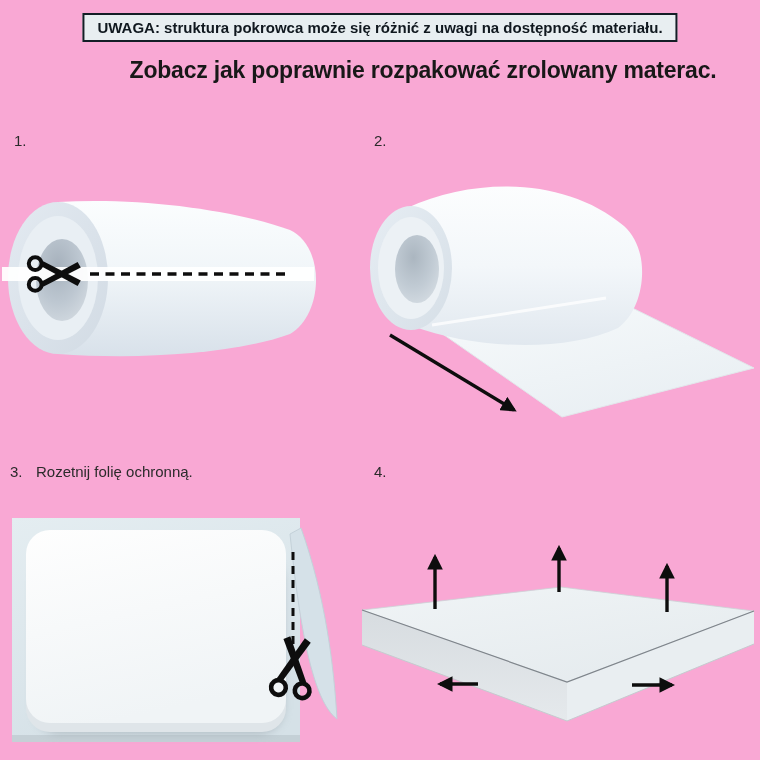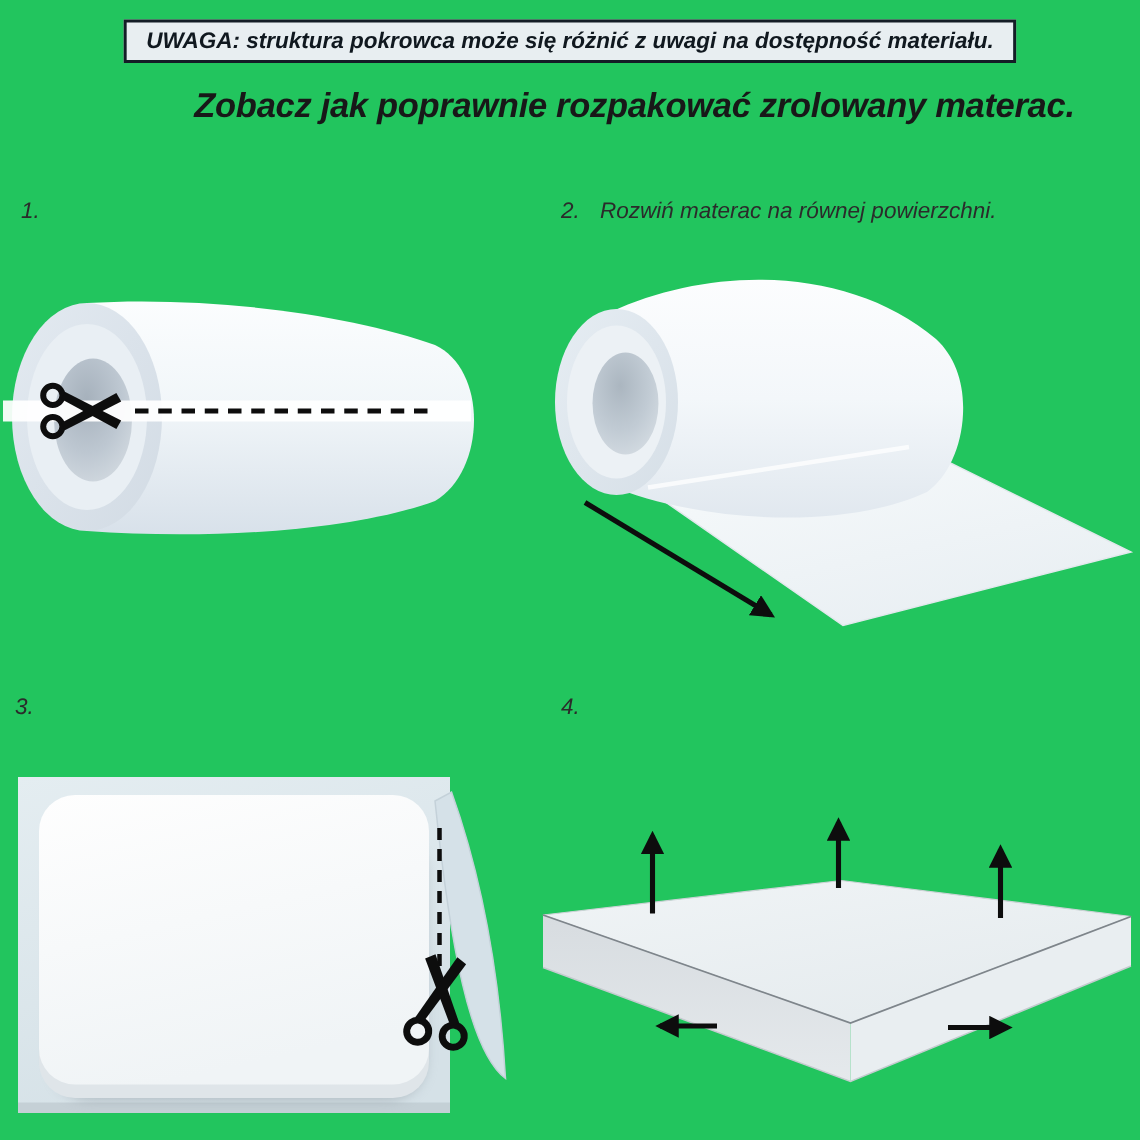--- a/index.html
+++ b/index.html
@@ -1,18 +1,18 @@
 <!DOCTYPE html>
 <html><head>
 <meta charset="utf-8">
 <style>
   html,body{margin:0;padding:0;background:#fff;}
   .canvas{
-    position:relative;width:760px;height:760px;background:#22c55e;
-    font-family:"Liberation Sans", sans-serif;overflow:hidden;font-style:italic;
+    position:relative;width:760px;height:760px;background:#f9a8d4;
+    font-family:"Liberation Sans", sans-serif;overflow:hidden;
   }
   .banner{
     position:absolute;top:13px;left:50%;transform:translateX(-50%);
     background:#e8eef1;border:2.5px solid #141d26;color:#10181f;
     font-size:15px;font-weight:700;padding:4px 13px;white-space:nowrap;
   }
   .heading{
     position:absolute;top:57px;left:0;width:760px;margin:0;text-align:center;
     font-size:23px;font-weight:700;color:#181818;letter-spacing:-0.2px;padding-left:43px;
   }
@@ -38,24 +38,24 @@
 
   <div class="banner">UWAGA: struktura pokrowca może się różnić z uwagi na dostępność materiału.</div>
 
   <h1 class="heading">Zobacz jak poprawnie rozpakować zrolowany materac.</h1>
 
   <div class="step-label" id="step1">
     <span class="num">1.</span>
   </div>
   <div class="step-label" id="step2">
     <span class="num">2.</span>
-    <span class="txt">Rozwiń materac na równej powierzchni.</span>
   </div>
   <div class="step-label" id="step3">
     <span class="num">3.</span>
+    <span class="txt">Rozetnij folię ochronną.</span>
   </div>
   <div class="step-label" id="step4">
     <span class="num">4.</span>
   </div>
 
   <svg class="illus" id="illus1" width="335" height="175" viewBox="0 0 335 175">
     <defs>
       <linearGradient id="g1body" x1="0" y1="0" x2="0" y2="1">
         <stop offset="0" stop-color="#fbfdfe"></stop>
           <stop offset="0.45" stop-color="#f1f6f9"></stop>

